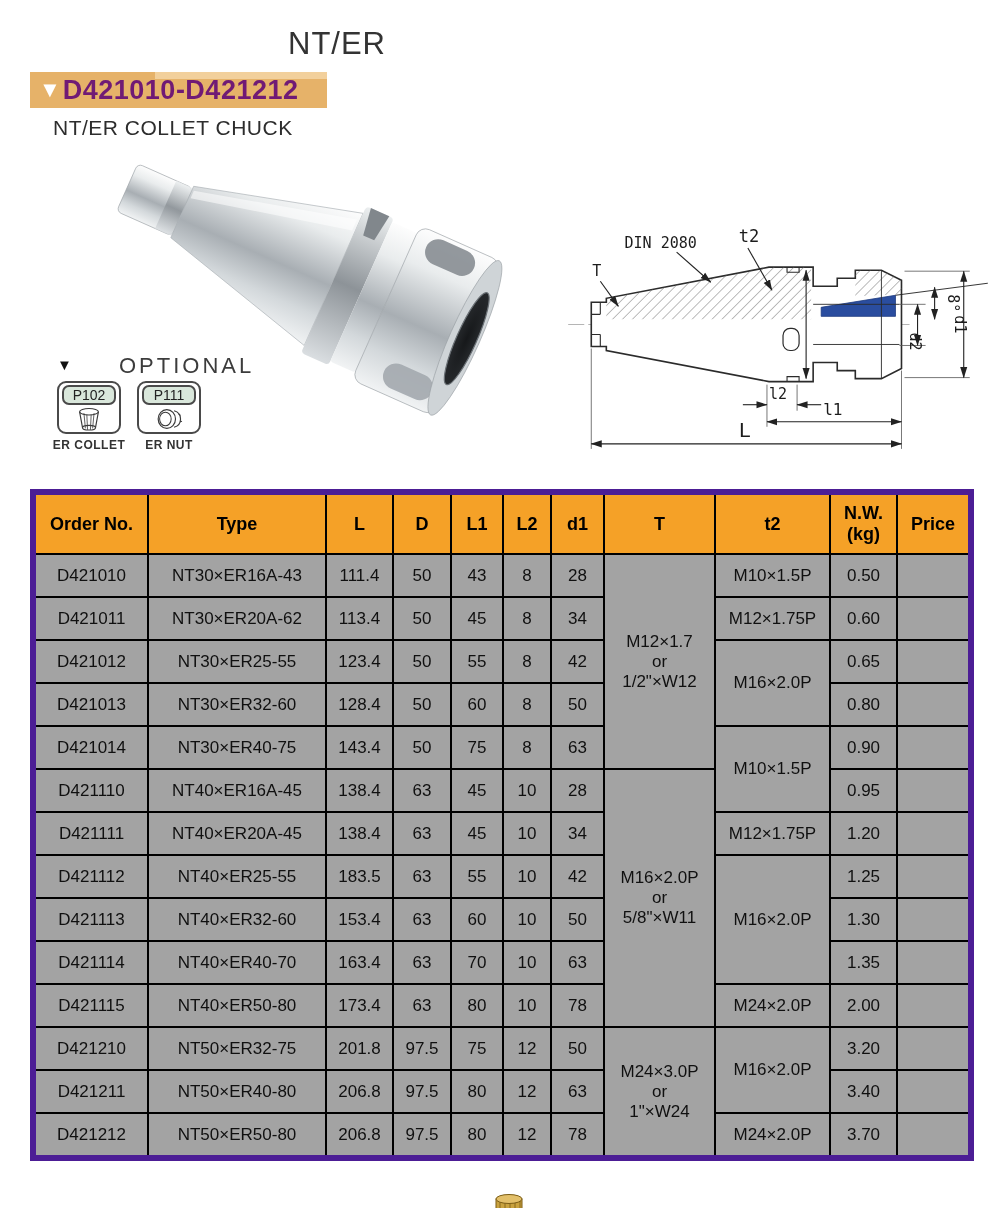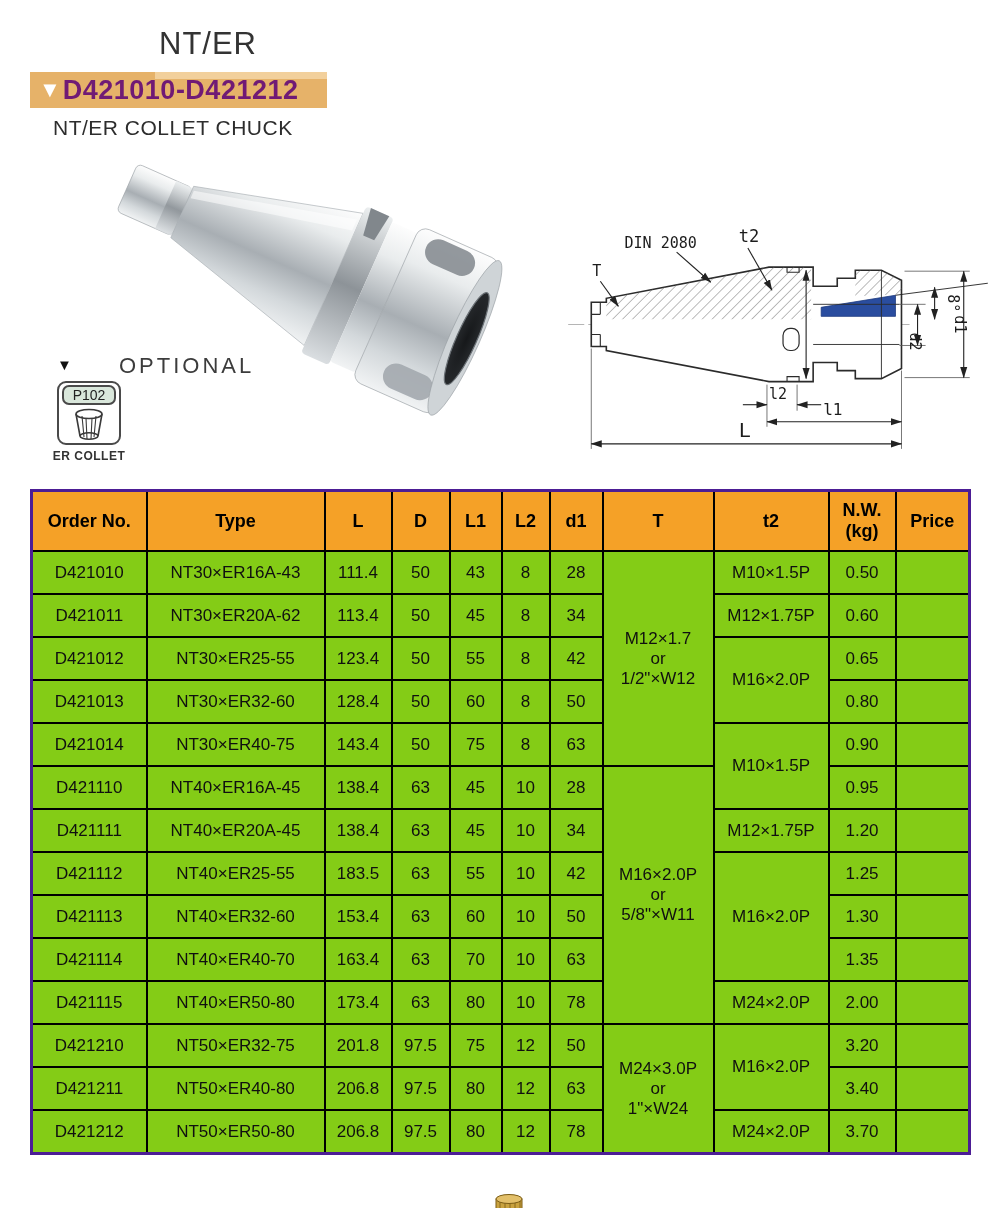--- a/index.html
+++ b/index.html
@@ -1,47 +1,47 @@
 <!DOCTYPE html>
 <html><head>
 <meta charset="utf-8">
 <style>
   html,body{margin:0;padding:0;background:#fff;}
   .page{position:relative;width:999px;height:1208px;background:#ffffff;overflow:hidden;
         font-family:"Liberation Sans","DejaVu Sans",sans-serif;color:#222;}
 
   
-  .title{position:absolute;left:30px;top:26px;width:356px;text-align:center;
+  .title{position:absolute;left:30px;top:26px;width:356px;text-align:right;
          font-size:31px;color:#333;letter-spacing:1px;}
   .banner{position:absolute;left:30px;top:72px;width:297px;height:36px;background:#E6B269;
           display:flex;align-items:center;padding-left:9px;box-sizing:border-box;}
   .banner-strip{position:absolute;right:0;top:0;width:58%;height:7px;background:#F2D09C;}
   .banner .arrow{color:#fff;font-size:22px;line-height:36px;margin-right:2px;}
   .banner .btxt{color:#701a75;font-size:27px;font-weight:bold;letter-spacing:0.5px;position:relative;}
   .subtitle{position:absolute;left:30px;top:116px;font-size:21px;color:#2d2d2d;letter-spacing:0.5px;margin-left:23px;}
 
   
   .photo{position:absolute;left:92px;top:152px;width:432px;height:292px;}
   .drawing{position:absolute;left:558px;top:224px;width:437px;height:256px;}
 
   
   .opt-marker{position:absolute;left:57px;top:356px;font-size:15px;color:#111;}
   .opt-title{position:absolute;left:119px;top:353px;font-size:22px;color:#3c3c3c;letter-spacing:3px;}
   .opt-cards{position:absolute;left:55px;top:381px;display:flex;gap:12px;}
   .opt-item{display:flex;flex-direction:column;align-items:center;width:68px;}
-  .opt-box{width:64px;height:64px;border:2px solid #4a4a4a;border-radius:9px;background:#fff;
+  .opt-box{width:64px;height:53px;border:2px solid #4a4a4a;border-radius:9px;background:#fff;
            display:flex;flex-direction:column;align-items:center;padding-top:2px;box-sizing:border-box;}
   .opt-pill{width:54px;height:20px;border:2px solid #4a4a4a;border-radius:7px;background:#D9E7DB;
             font-size:14px;line-height:17px;text-align:center;color:#222;box-sizing:border-box;}
   .opt-icon{margin-top:1px;}
   .opt-caption{margin-top:4px;font-size:12px;font-weight:bold;color:#333;letter-spacing:0.5px;white-space:nowrap;}
 
   
   table.spec{position:absolute;left:30px;top:489px;width:938px;border-collapse:collapse;
-             table-layout:fixed;border:3px solid #4c1d95;background:#84cc16;}
+             table-layout:fixed;border:6px solid #4c1d95;background:#a3a3a3;}
   table.spec th,table.spec td{border:2px solid #000;text-align:center;vertical-align:middle;
              padding:0;white-space:pre-line;overflow:hidden;}
   table.spec th{background:#F5A127;font-size:18px;font-weight:bold;height:58px;color:#000;}
   table.spec td{font-size:17px;height:41px;color:#101010;}
   .c0{width:115px}.c1{width:178px}.c2{width:67px}.c3{width:58px}.c4{width:52px}
   .c5{width:48px}.c6{width:53px}.c7{width:111px}.c8{width:115px}.c9{width:67px}.c10{width:74px}
 
   .footer-icon{position:absolute;left:492px;top:1192px;}
 
   .dtext{font-family:"DejaVu Sans Mono","Liberation Mono",monospace;fill:#1c1c1c;}
@@ -167,20 +167,32 @@
         <div class="opt-pill">P102</div>
         <svg class="opt-icon" width="40" height="36" viewBox="0 0 40 36">
           <ellipse cx="20" cy="8" rx="13" ry="4.5" fill="none" stroke="#3a3a3a" stroke-width="1.6"></ellipse>
           <path d="M7,8 L11,30 M33,8 L29,30" stroke="#3a3a3a" stroke-width="1.6" fill="none"></path>
           <ellipse cx="20" cy="30" rx="9" ry="3.2" fill="none" stroke="#3a3a3a" stroke-width="1.6"></ellipse>
           <path d="M13,10 L15,31 M17,12 L18,33 M23,12 L22,33 M27,10 L25,31" stroke="#3a3a3a" stroke-width="1.1" fill="none"></path>
         </svg>
       </div>
       <div class="opt-caption">ER COLLET</div>
     </div>
+    <div class="opt-item">
+      <div class="opt-box">
+        <div class="opt-pill">P111</div>
+        <svg class="opt-icon" width="40" height="36" viewBox="0 0 40 36">
+          <ellipse cx="17" cy="18" rx="12" ry="13" fill="none" stroke="#3a3a3a" stroke-width="1.6"></ellipse>
+          <ellipse cx="15" cy="18" rx="8" ry="9.5" fill="none" stroke="#3a3a3a" stroke-width="1.4"></ellipse>
+          <path d="M27,6.5 Q36,9 36,18 Q36,27 27,29.5" fill="none" stroke="#3a3a3a" stroke-width="1.6"></path>
+          <path d="M33,11 L36,13 M35,22 L38,21" stroke="#3a3a3a" stroke-width="1.4"></path>
+        </svg>
+      </div>
+      <div class="opt-caption">ER NUT</div>
+    </div>
   </div>
 
   <table class="spec">
     <colgroup>
       <col class="c0">
         <col class="c1">
         <col class="c2">
         <col class="c3">
         <col class="c4">
         <col class="c5">

